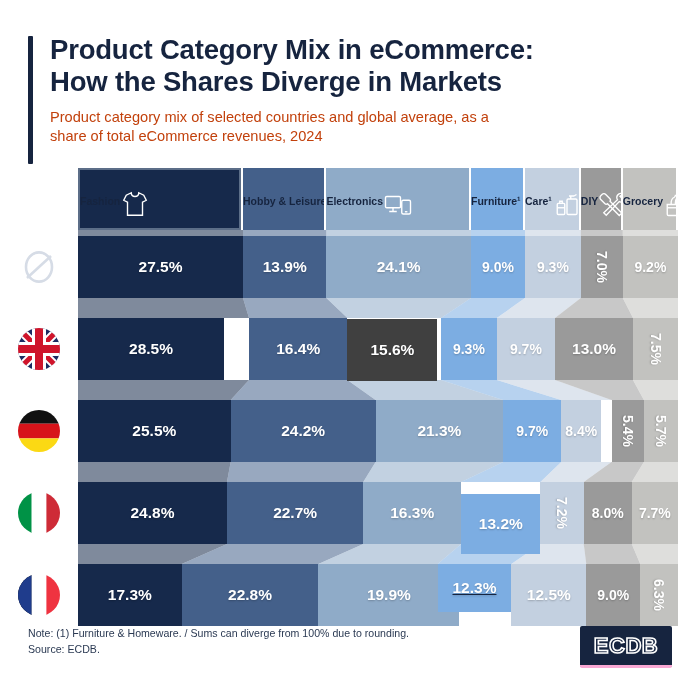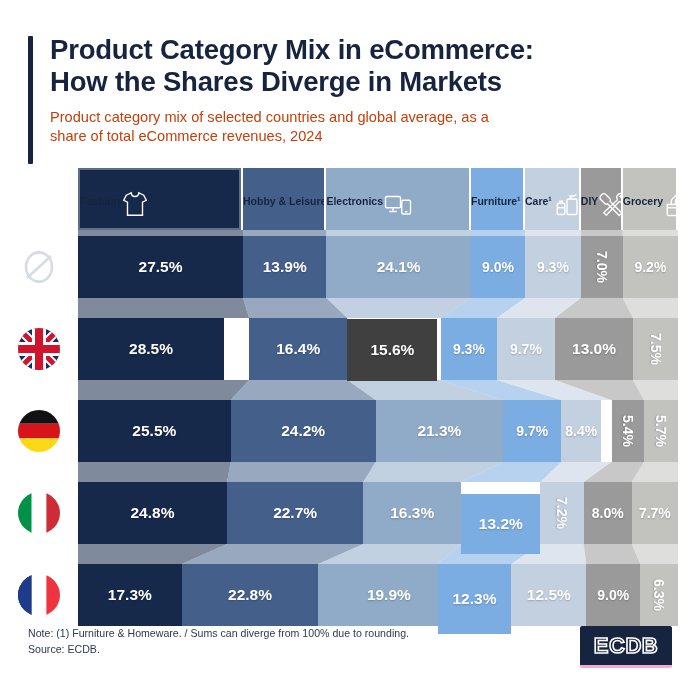--- a/index.html
+++ b/index.html
@@ -369,21 +369,21 @@
       </div>
       <div class="seg" style="left: 0px; top: 396px; width: 103.696px; height: 62px; background: rgb(22, 41, 75);">
         <span class="seg-label">17.3%</span>
       </div>
       <div class="seg" style="left: 103.696px; top: 396px; width: 136.663px; height: 62px; background: rgb(68, 96, 138);">
         <span class="seg-label">22.8%</span>
       </div>
       <div class="seg" style="left: 240.36px; top: 396px; width: 141px; height: 62px; background: rgb(143, 171, 200);">
         <span class="seg-label">19.9%</span>
       </div>
-      <div class="seg" style="left: 359.64px; top: 396px; width: 73.7263px; height: 70px; background: rgb(124, 173, 226);">
+      <div class="seg" style="left: 359.64px; top: 396px; width: 73.7263px; height: 48px; background: rgb(124, 173, 226); text-decoration: underline;">
         <span class="seg-label">12.3%</span>
       </div>
       <div class="seg" style="left: 433.367px; top: 396px; width: 74.9251px; height: 62px; background: rgb(195, 208, 224);">
         <span class="seg-label">12.5%</span>
       </div>
       <div class="seg" style="left: 508.292px; top: 396px; width: 53.9461px; height: 62px; background: rgb(154, 154, 154);">
         <span class="seg-label small">9.0%</span>
       </div>
       <div class="seg" style="left: 562.238px; top: 396px; width: 37.7622px; height: 62px; background: rgb(194, 194, 191);">
         <span class="seg-label rot">6.3%</span>

